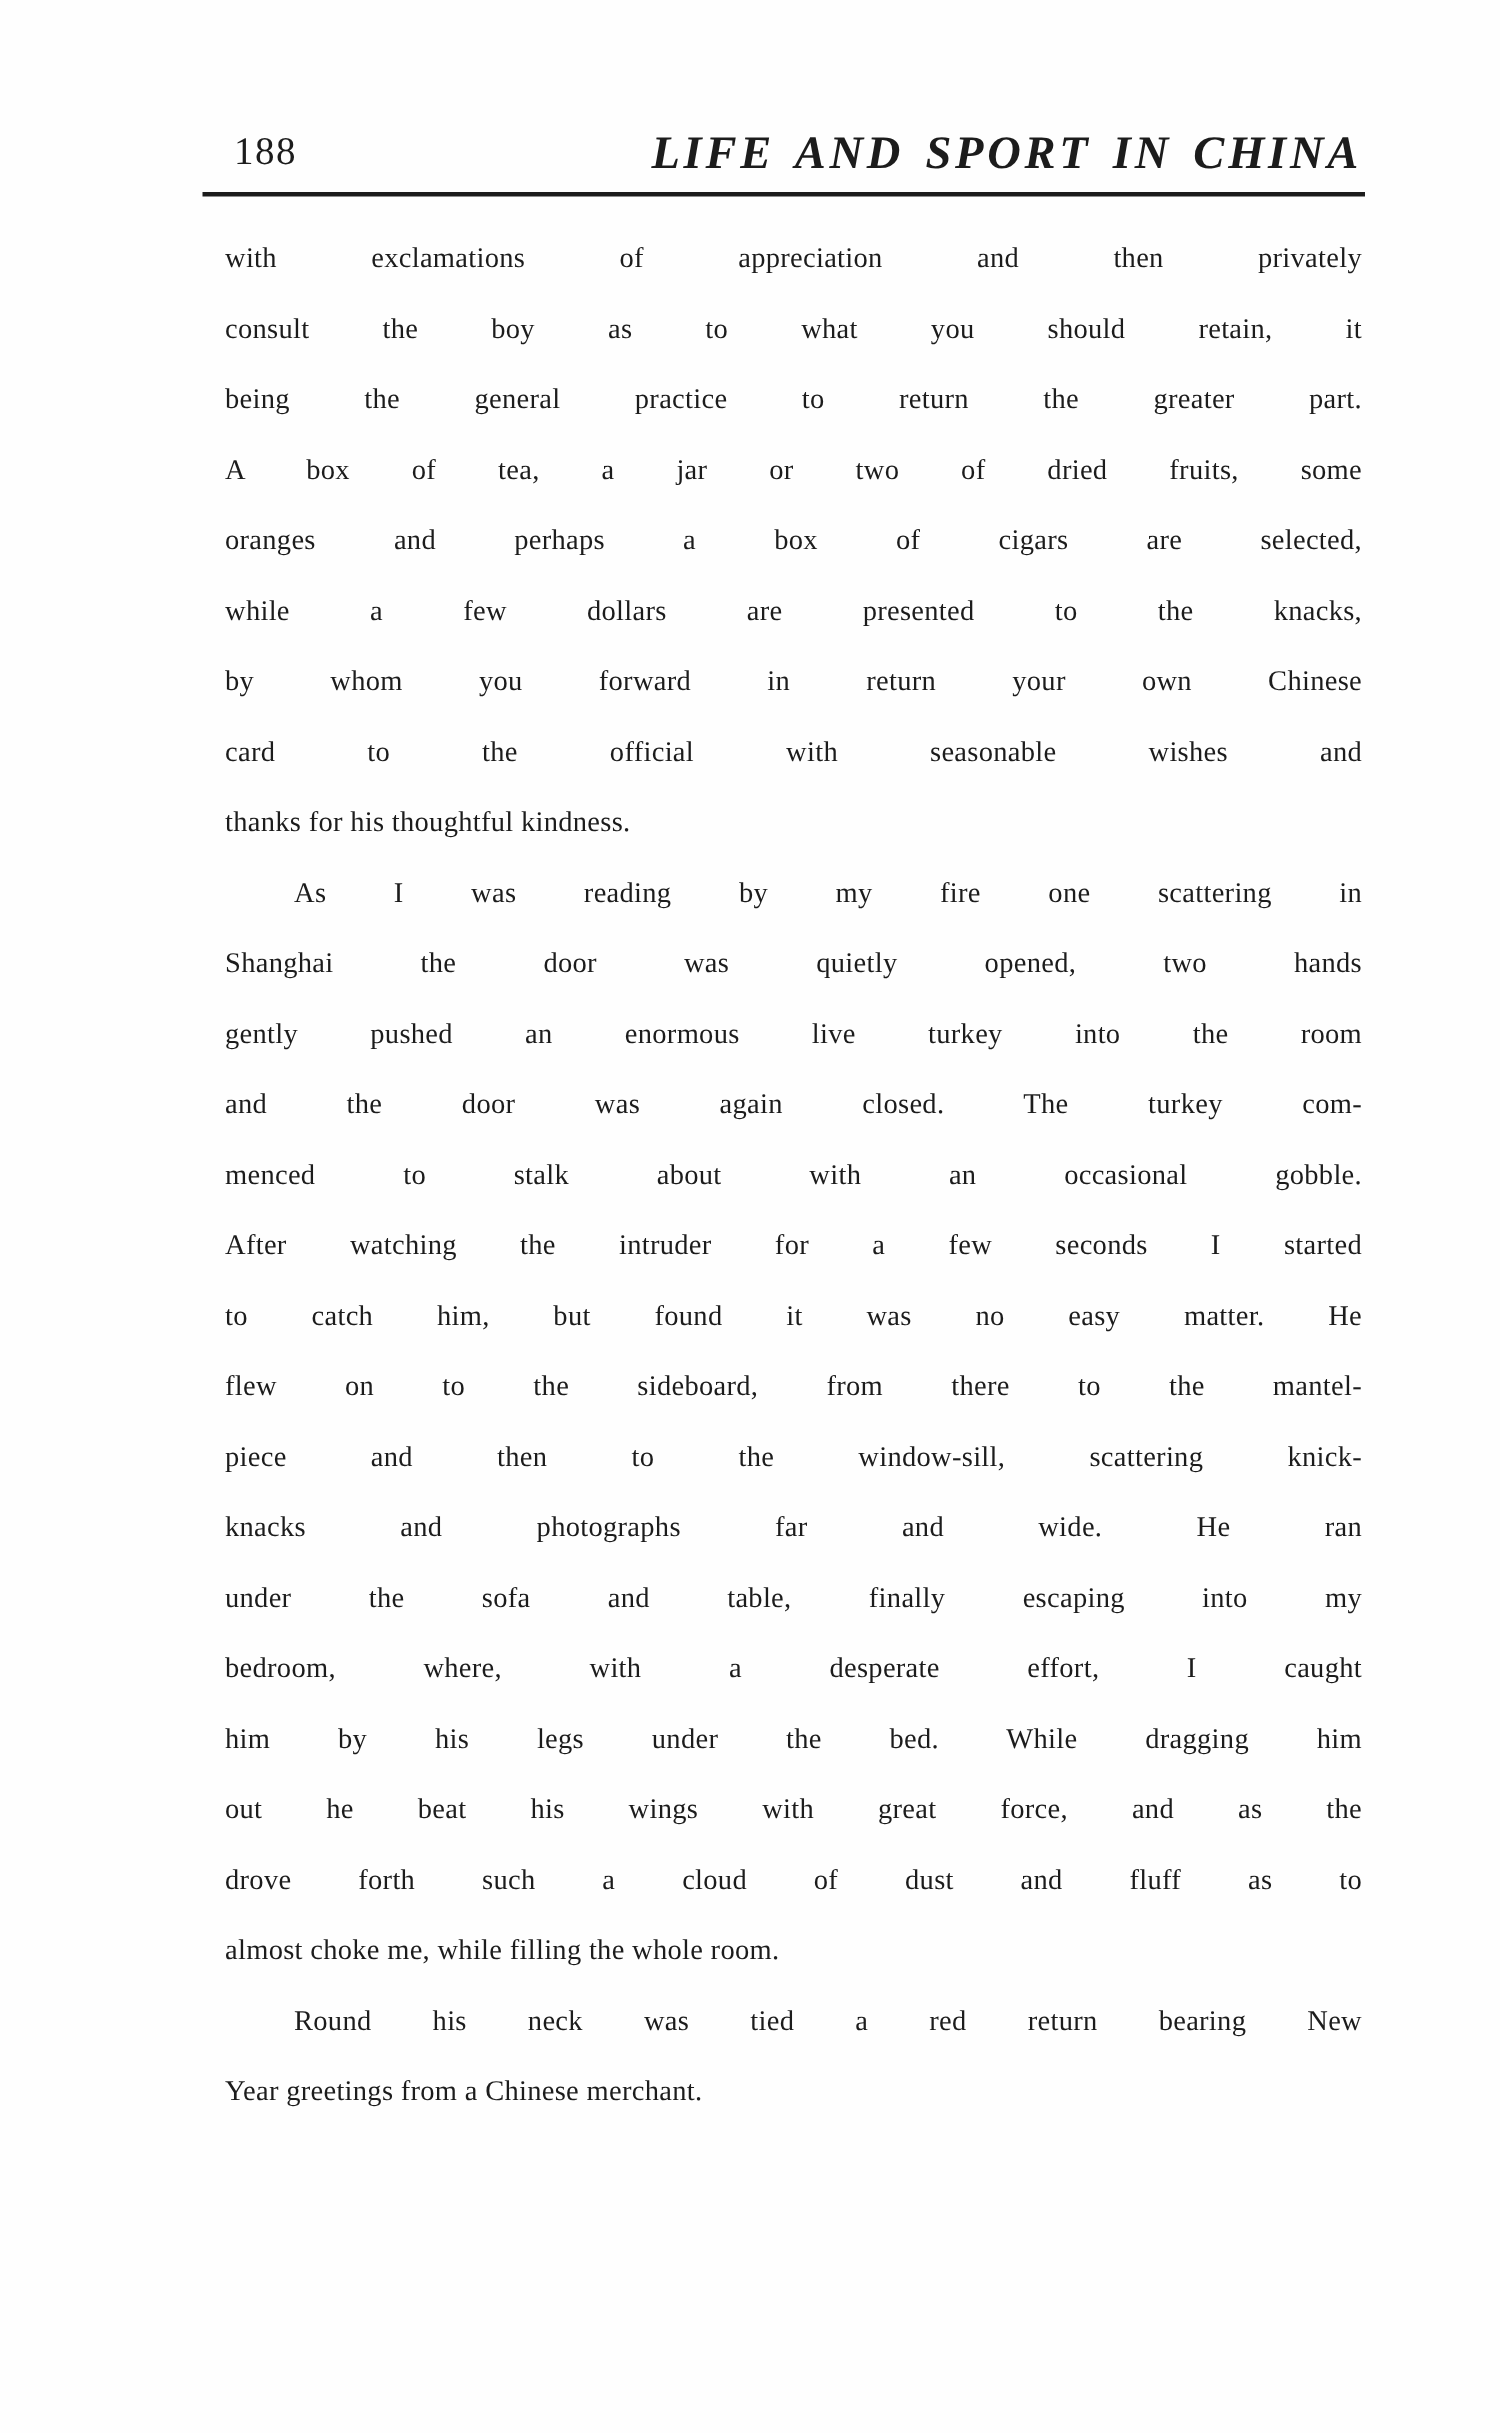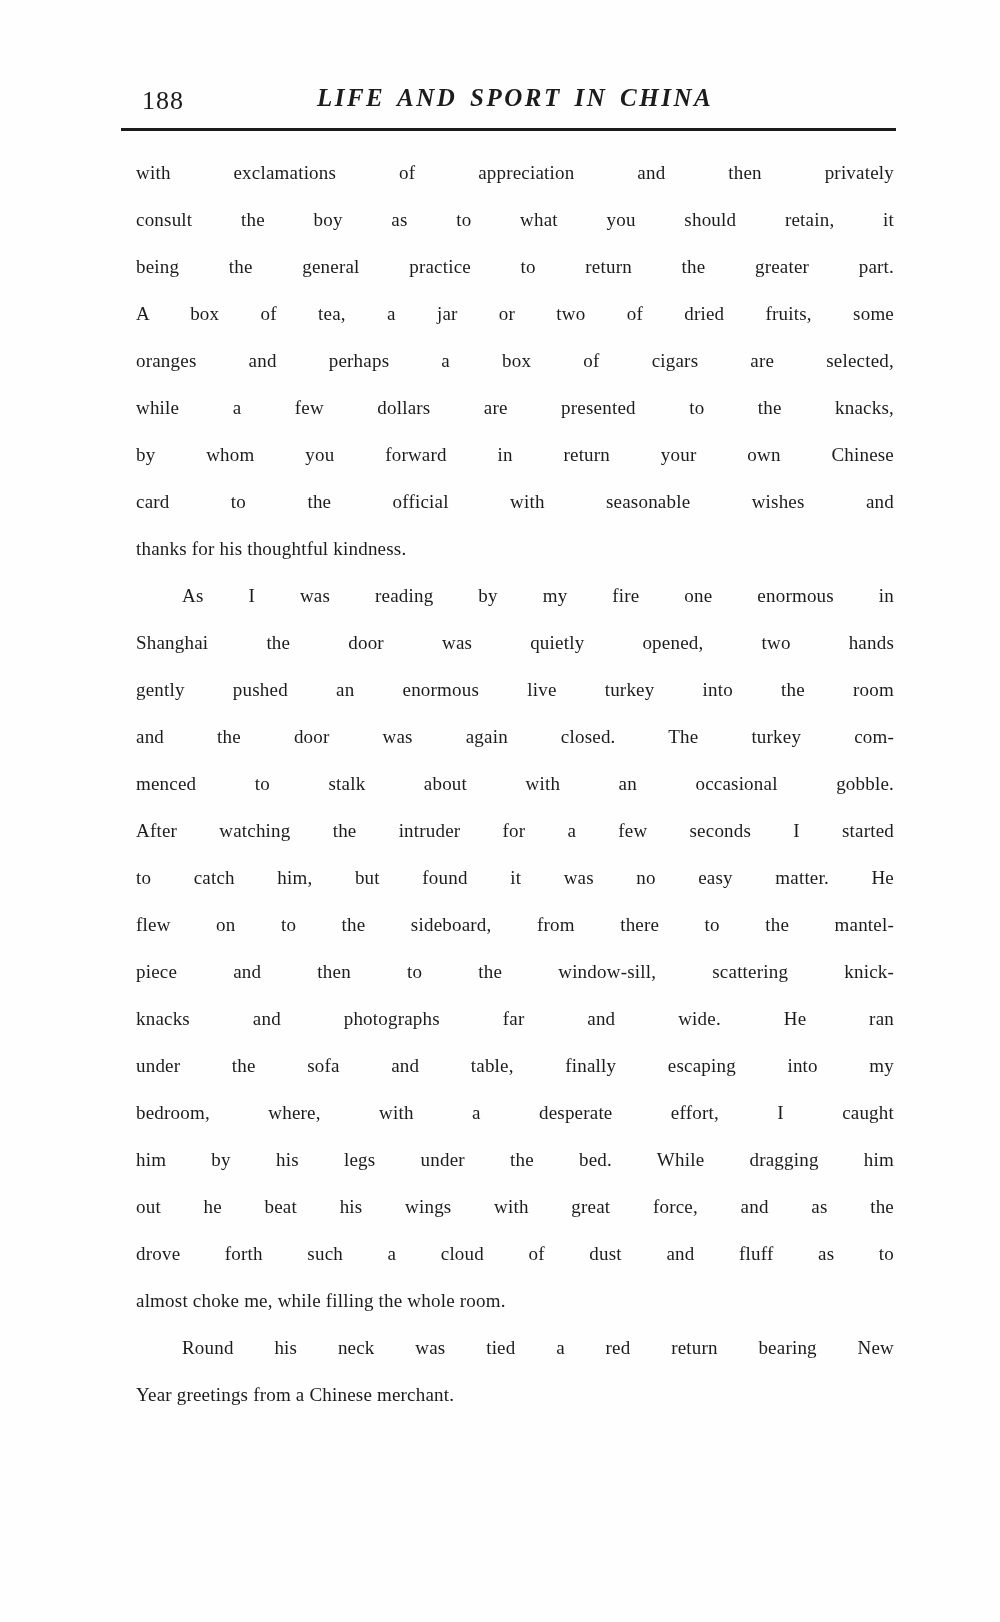--- a/index.html
+++ b/index.html
@@ -15,41 +15,41 @@
   }
   .page {
     position: relative;
     width: 1000px;
     height: 1622px;
     background: var(--paper);
     overflow: hidden;
   }
   .content {
     position: absolute;
-    left: 136px;
+    left: 150px;
     top: 0;
     width: 758px;
   }
   .running-head {
     position: relative;
     height: 40px;
     margin-top: 84px;
   }
   .page-num {
     position: absolute;
     left: 6px;
     top: 2px;
     font-size: 26px;
     letter-spacing: 1px;
     font-variant-numeric: oldstyle-nums;
   }
   .head-title {
     display: block;
-    text-align: center;
-    font-size: 25px;
+    text-align: right;
+    font-size: 31px;
     font-style: italic;
     font-weight: bold;
     letter-spacing: 2.5px;
     word-spacing: 4px;
   }
   .rule {
     position: relative;
     left: -15px;
     width: 775px;
     height: 3px;
@@ -91,21 +91,21 @@
           <div class="line">consult the boy as to what you should retain, it</div>
           <div class="line">being the general practice to return the greater part.</div>
           <div class="line">A box of tea, a jar or two of dried fruits, some</div>
           <div class="line">oranges and perhaps a box of cigars are selected,</div>
           <div class="line">while a few dollars are presented to the knacks,</div>
           <div class="line">by whom you forward in return your own Chinese</div>
           <div class="line">card to the official with seasonable wishes and</div>
           <div class="line last">thanks for his thoughtful kindness.</div>
         </div>
         <div class="para">
-          <div class="line indent">As I was reading by my fire one enormous in</div>
+          <div class="line indent">As I was reading by my fire one scattering in</div>
           <div class="line">Shanghai the door was quietly opened, two hands</div>
           <div class="line">gently pushed an enormous live turkey into the room</div>
           <div class="line">and the door was again closed.  The turkey com-</div>
           <div class="line">menced to stalk about with an occasional gobble.</div>
           <div class="line">After watching the intruder for a few seconds I started</div>
           <div class="line">to catch him, but found it was no easy matter.  He</div>
           <div class="line">flew on to the sideboard, from there to the mantel-</div>
           <div class="line">piece and then to the window-sill, scattering knick-</div>
           <div class="line">knacks and photographs far and wide.  He ran</div>
           <div class="line">under the sofa and table, finally escaping into my</div>

